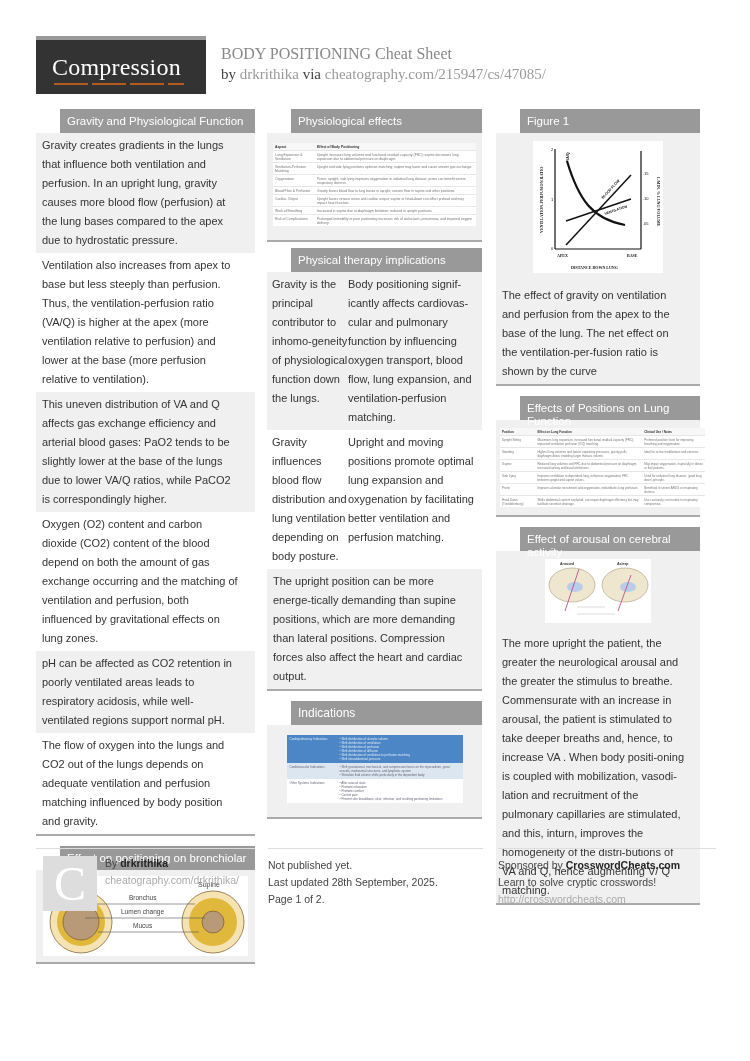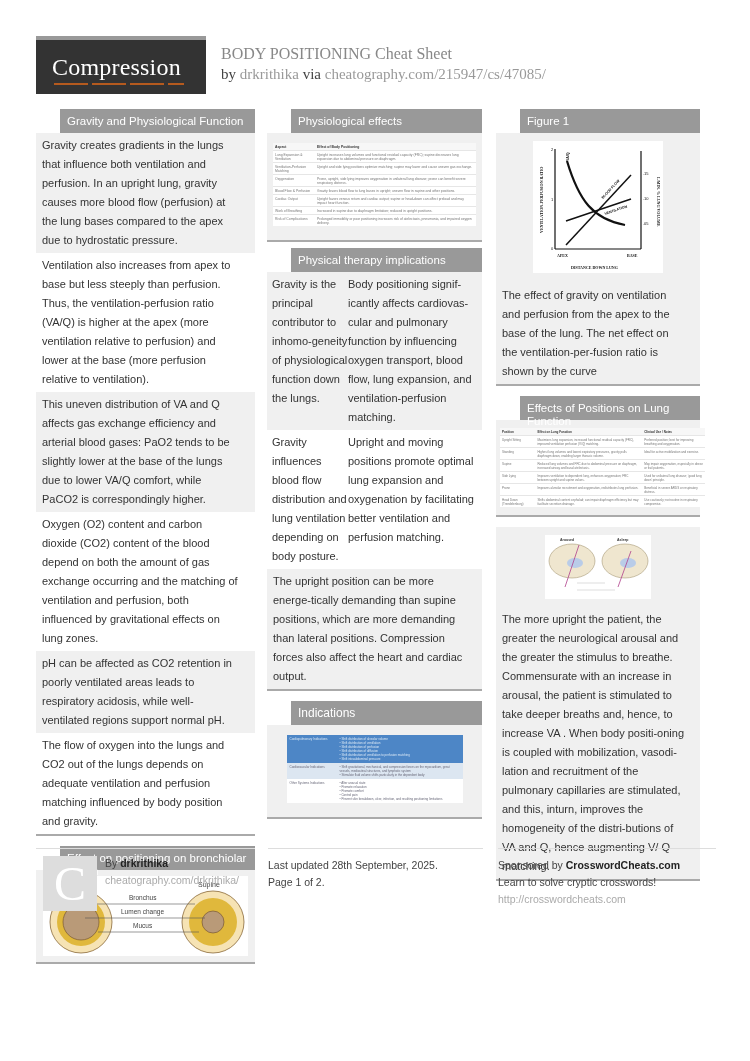--- a/index.html
+++ b/index.html
@@ -73,21 +73,21 @@
     <span class="dark">via</span>
     <span>cheatography.com/215947/cs/47085/</span>
   </div>
 </div>
 
 <div class="col col1">
   <div class="section">
     <div class="sec-head">Gravity and Physiological Function</div>
     <div class="row alt">Gravity creates gradients in the lungs that influence both ventilation and perfusion. In an upright lung, gravity causes more blood flow (perfusion) at the lung bases compared to the apex due to hydrostatic pressure.</div>
     <div class="row wht">Ventilation also increases from apex to base but less steeply than perfusion. Thus, the ventilation-perfusion ratio (VA/Q) is higher at the apex (more ventilation relative to perfusion) and lower at the base (more perfusion relative to ventilation).</div>
-    <div class="row alt">This uneven distribution of VA and Q affects gas exchange efficiency and arterial blood gases: PaO2 tends to be slightly lower at the base of the lungs due to lower VA/Q comfort, while PaCO2 is correspondingly higher.</div>
+    <div class="row alt">This uneven distribution of VA and Q affects gas exchange efficiency and arterial blood gases: PaO2 tends to be slightly lower at the base of the lungs due to lower VA/Q ratios, while PaCO2 is correspondingly higher.</div>
     <div class="row wht">Oxygen (O2) content and carbon dioxide (CO2) content of the blood depend on both the amount of gas exchange occurring and the matching of ventilation and perfusion, both influenced by gravitational effects on lung zones.</div>
     <div class="row alt">pH can be affected as CO2 retention in poorly ventilated areas leads to respiratory acidosis, while well-ventilated regions support normal pH.</div>
     <div class="row wht">The flow of oxygen into the lungs and CO2 out of the lungs depends on adequate ventilation and perfusion matching influenced by body position and gravity.</div>
   </div>
 
   <div class="section">
     <div class="sec-head">Effect on positioning on bronchiolar lumen</div>
     <div class="img-wrap">
       <div class="img-inner" style="width:205px;height:80px;">
         <svg width="205" height="80" viewBox="0 0 205 80">
@@ -267,20 +267,21 @@
                 <td>Shifts abdominal content cephalad; can impair diaphragm efficiency but may facilitate secretion drainage.</td>
                 <td>Use cautiously; not routine in respiratory compromise.</td>
               </tr>
         </tbody>
           </table>
       </div>
     </div>
   </div>
 
   <div class="section">
+    <div class="sec-head">Effect of arousal on cerebral activity</div>
     <div class="img-wrap" style="padding:8px 6px 8px;">
       <div class="img-inner" style="width:106px;height:64px;">
         <svg width="106" height="64" viewBox="0 0 106 64">
           <text x="15" y="6" font-size="3.5" font-weight="bold" fill="#333">Aroused</text>
           <text x="72" y="6" font-size="3.5" font-weight="bold" fill="#333">Asleep</text>
           <ellipse cx="27" cy="26" rx="23" ry="17" fill="#efe6cf" stroke="#a89a78" stroke-width="0.6"></ellipse>
           <ellipse cx="80" cy="26" rx="23" ry="17" fill="#efe6cf" stroke="#a89a78" stroke-width="0.6"></ellipse>
           <ellipse cx="30" cy="28" rx="8" ry="5" fill="#b9cce8"></ellipse>
           <ellipse cx="83" cy="28" rx="8" ry="5" fill="#b9cce8"></ellipse>
           <line x1="20" y1="52" x2="34" y2="10" stroke="#b0408c" stroke-width="0.8"></line>
@@ -297,20 +298,21 @@
 <div class="footer">
   <div class="fcol f1">
     <div class="avatar">C</div>
     <div class="by">
       <span>By</span>
       <b>drkrithika</b>
     </div>
     <div class="link">cheatography.com/drkrithika/</div>
   </div>
   <div class="fcol f2">
+    <div class="fline">Not published yet.</div>
     <div class="fline">Last updated 28th September, 2025.</div>
     <div class="fline">Page 1 of 2.</div>
   </div>
   <div class="fcol f3">
     <div class="fline">
       <span>Sponsored by</span>
       <b>CrosswordCheats.com</b>
     </div>
     <div class="fline">Learn to solve cryptic crosswords!</div>
     <div class="fline gray">http://crosswordcheats.com</div>

